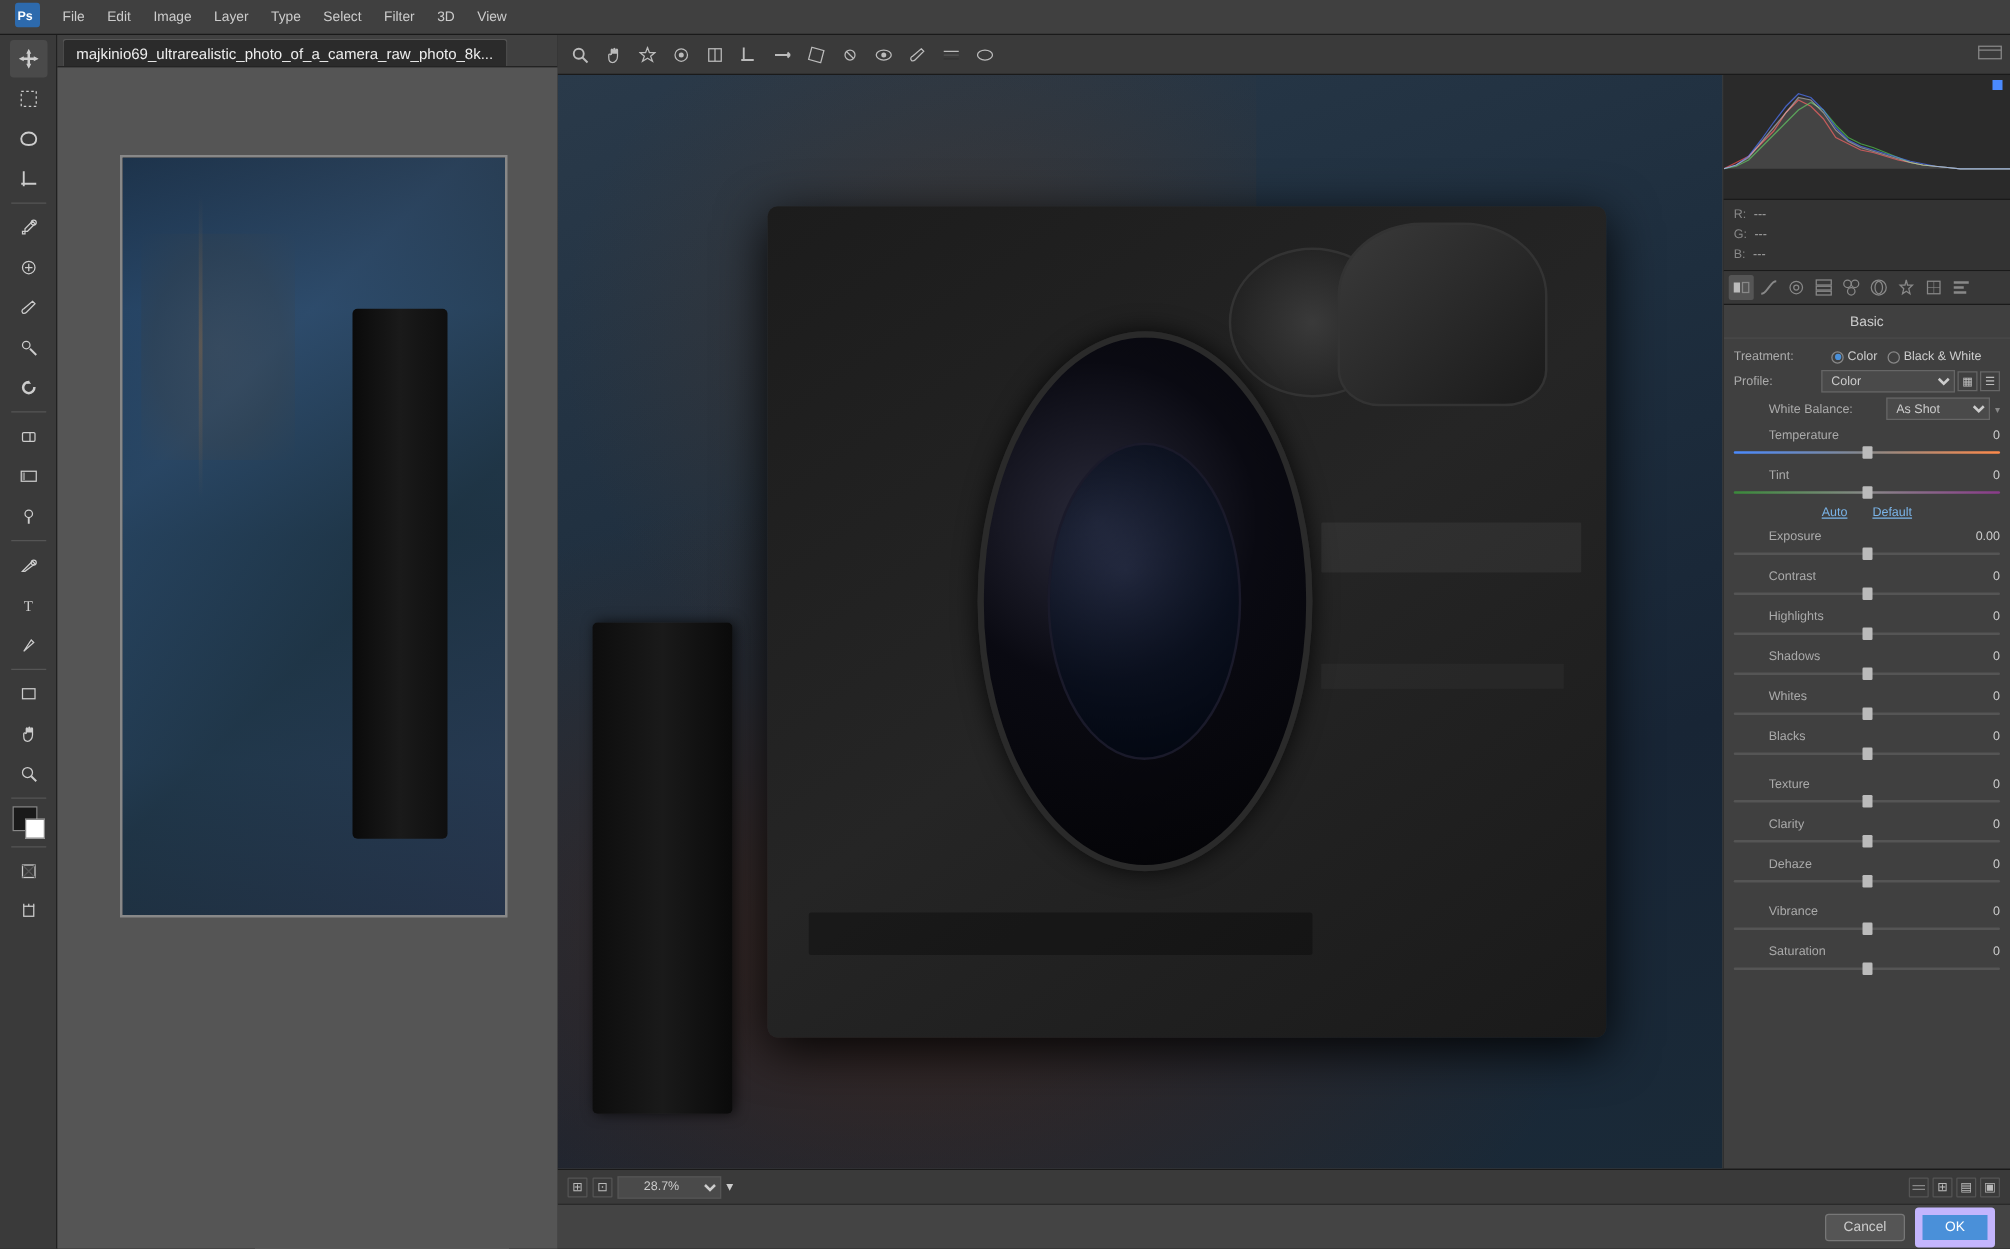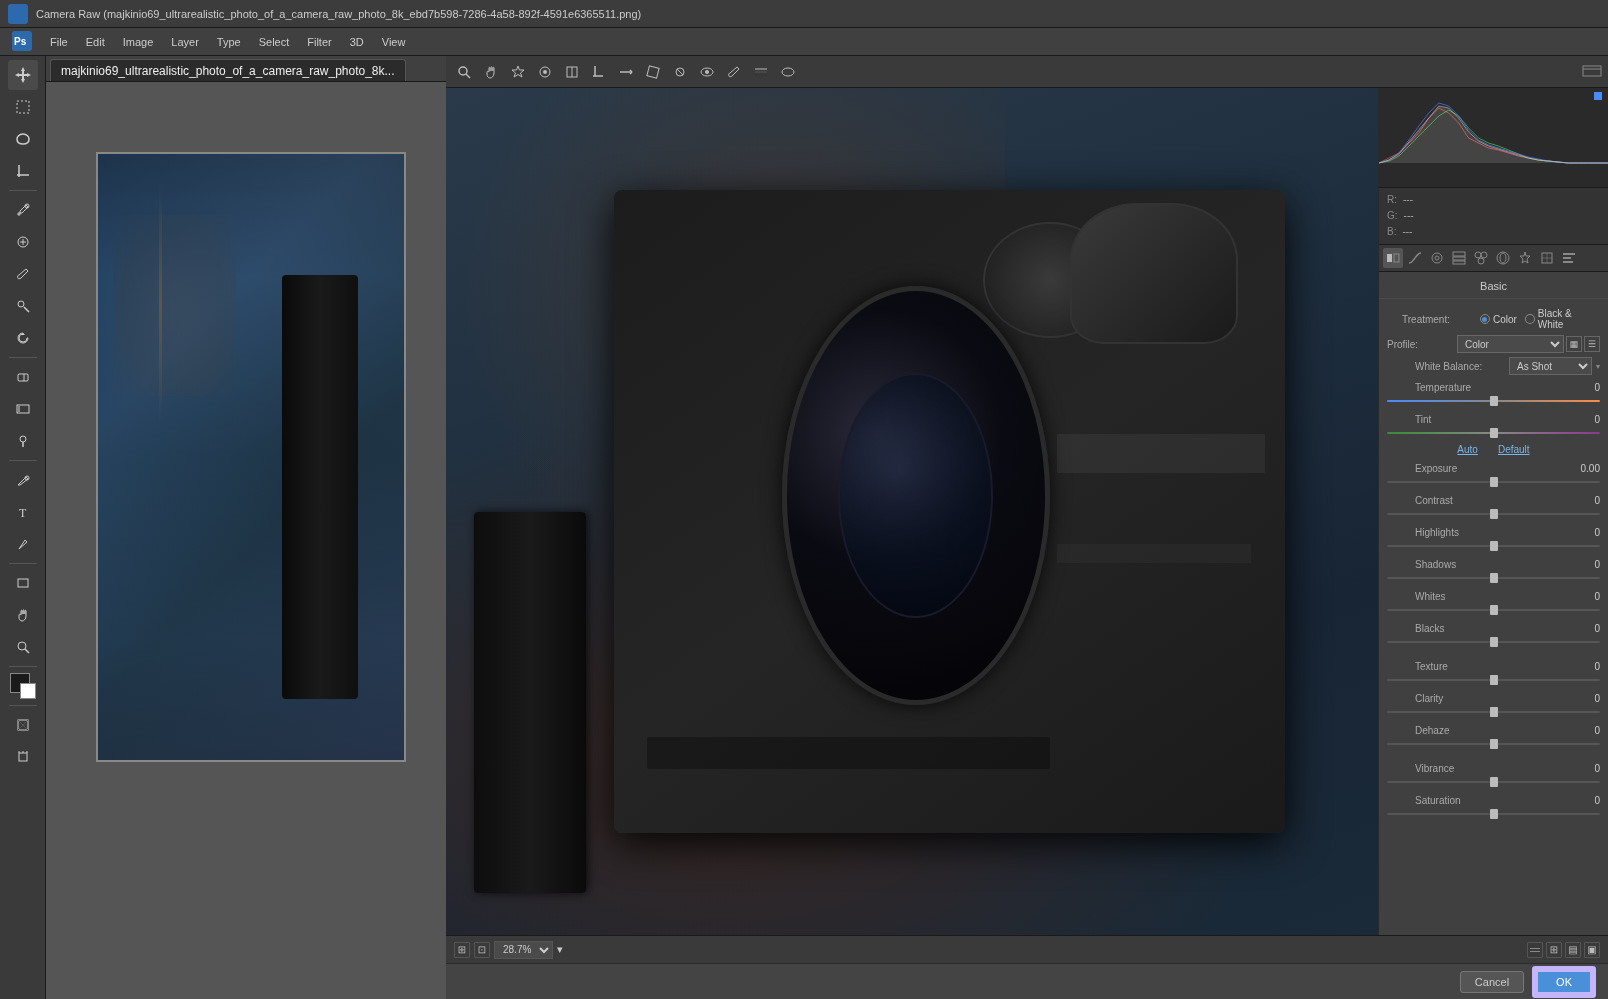--- a/index.html
+++ b/index.html
@@ -278,21 +278,20 @@
     .cr-slider-container {
       padding: 1px 8px 3px;
     }
 
     
     .treatment-row {
       display: flex;
       align-items: center;
       padding: 3px 8px;
       gap: 8px;
-      margin-left: 15px;
     }
     .treatment-label { font-size: 10px; color: #aaa; width: 70px; }
     .radio-option {
       display: flex;
       align-items: center;
       gap: 3px;
       cursor: pointer;
     }
     .radio-circle {
       width: 10px; height: 10px;
@@ -343,21 +342,21 @@
       border: 1px solid #555;
       border-radius: 1px;
     }
 
     .cr-zoom-select {
       background: #4a4a4a;
       border: 1px solid #555;
       color: #ccc;
       font-size: 10px;
       height: 18px;
-      padding: 0 4px;
+      padding: 0 16px;
     }
 
     
     #cr-dialog-buttons {
       height: 36px;
       background: #444;
       display: flex;
       align-items: center;
       justify-content: flex-end;
       padding: 0 12px;
@@ -511,24 +510,20 @@
     #histogram-svg {
       width: 100%;
       height: 80px;
     }
   </style>
 </head>
 <body>
 
 <div id="app-container">
 
-  <div id="title-bar">
-    <div class="app-icon"></div>
-    <span>Camera Raw (majkinio69_ultrarealistic_photo_of_a_camera_raw_photo_8k_ebd7b598-7286-4a58-892f-4591e6365511.png)</span>
-  </div>
 
   <div id="menu-bar">
     <div class="menu-item">
       
       <svg width="20" height="20" viewBox="0 0 20 20">
           <rect width="20" height="20" fill="#2d6aad" rx="3"></rect>
           <text x="2" y="14" font-size="10" fill="white" font-weight="bold">Ps</text>
         </svg>
     </div>
     <div class="menu-item">File</div>

